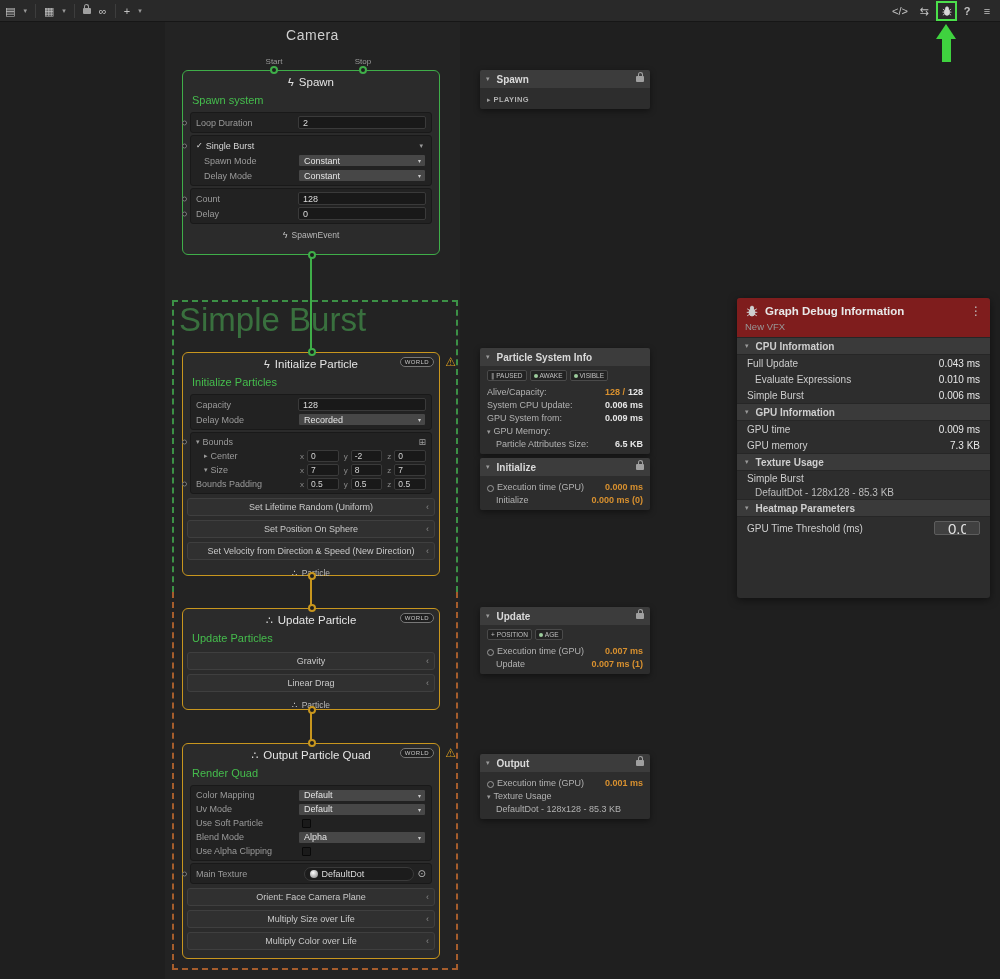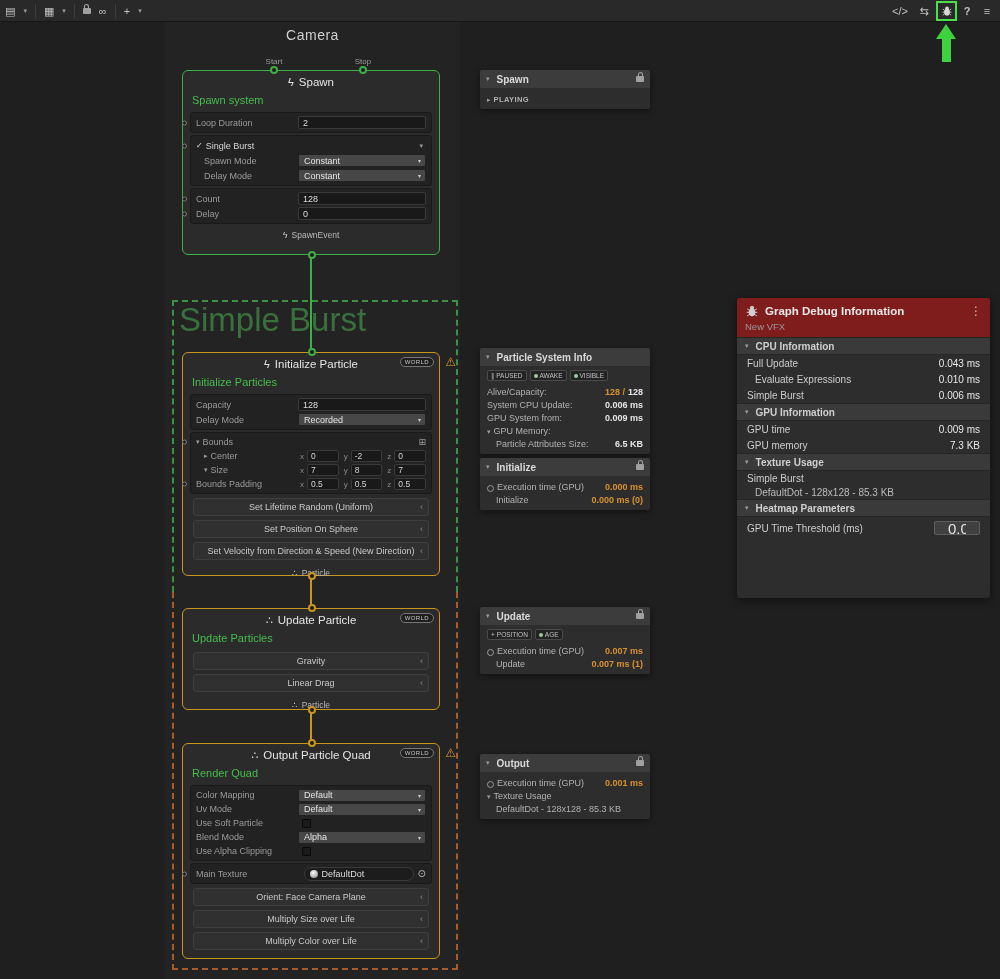--- a/index.html
+++ b/index.html
@@ -59,21 +59,21 @@
   .dropdown{width:128px;height:13px;background:#474747;border:1px solid #222;border-radius:2px;color:#e4e4e4;font-size:9px;display:flex;align-items:center;padding:0 5px;position:relative}
   .dd-caret{position:absolute;right:4px;font-size:6px;color:#ccc}
   .vecwrap{display:flex;gap:3px;width:128px;align-items:center}
   .axis{font-size:8px;color:#8a8a8a;width:6px;text-align:right}
   .vfield{width:30px;flex:1;height:12px;background:#191919;border:1px solid #3a3a3a;border-radius:2px;color:#d5d5d5;font-size:8.5px;padding:0 3px;font-family:inherit;outline:none;min-width:0}
   .checkbox{width:9px;height:9px;background:#1a1a1a;border:1px solid #090909;border-radius:1px}
   .texfield{width:110px;height:14px;background:#1c1c1c;border:1px solid #3a3a3a;border-radius:7px;color:#dcdcdc;font-size:9px;display:flex;align-items:center;gap:4px;padding:0 5px}
   .texthumb{width:8px;height:8px;border-radius:50%;background:radial-gradient(circle at 40% 35%,#ffffff,#7d7d7d)}
   .picker{margin-left:4px;color:#b9b9b9;font-size:10px}
 
-  .block{height:18px;margin:4px 10px;background:#303030;border:1px solid #3f3f3f;border-radius:3px;display:flex;align-items:center;justify-content:center;color:#c9c9c9;font-size:9px;position:relative}
+  .block{height:18px;margin:4px 4px;background:#303030;border:1px solid #3f3f3f;border-radius:3px;display:flex;align-items:center;justify-content:center;color:#c9c9c9;font-size:9px;position:relative}
   .block .chev{position:absolute;right:5px;color:#8a8a8a;font-size:9px}
   .node-out{display:flex;align-items:center;justify-content:center;gap:4px;height:18px;color:#b9b9b9;font-size:8.5px}
   .out-icon{font-size:9px;color:#cfcfcf}
 
   
   .mpanel{position:absolute;width:170px;border-radius:2px;overflow:hidden;box-shadow:0 2px 6px rgba(0,0,0,.45)}
   .mpanel-h{height:18px;background:#3c3c3c;display:flex;align-items:center;gap:4px;padding:0 6px;color:#dadada;font-size:10px;font-weight:bold}
   .mpanel-b{background:#2d2d2d;padding:3px 7px 5px}
   .srow{display:flex;align-items:flex-end;height:13px;font-size:9px;color:#b2b2b2}
   .srow .sv{margin-left:auto;font-weight:bold;color:#e6e6e6}

